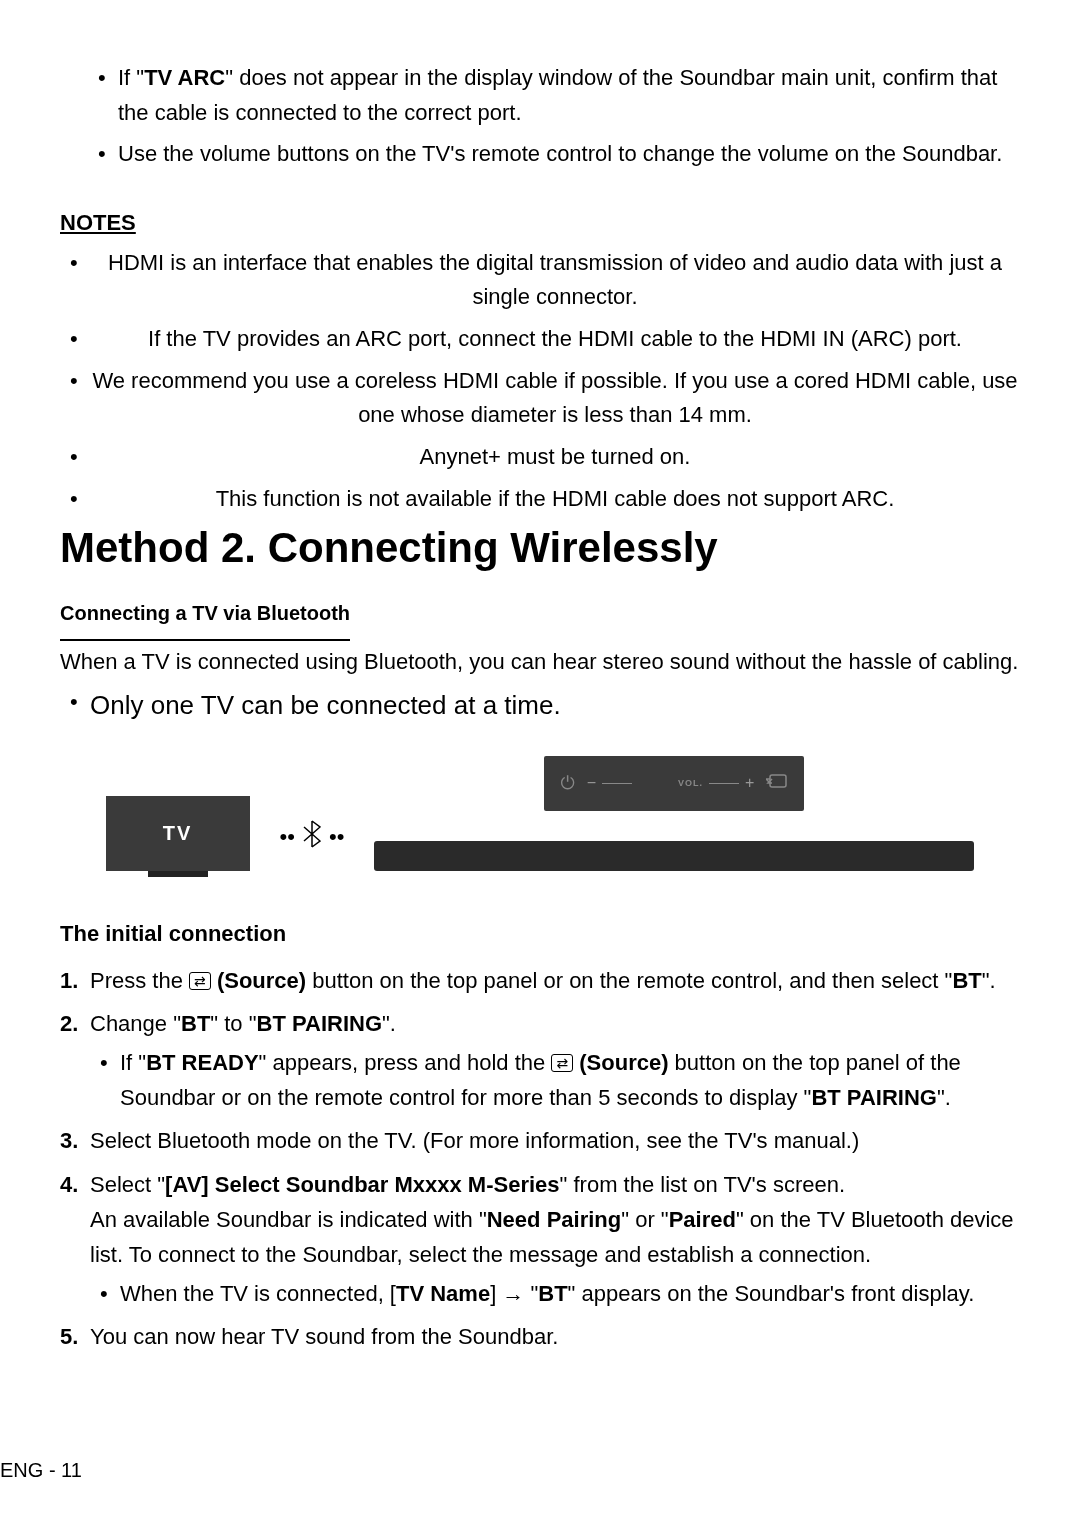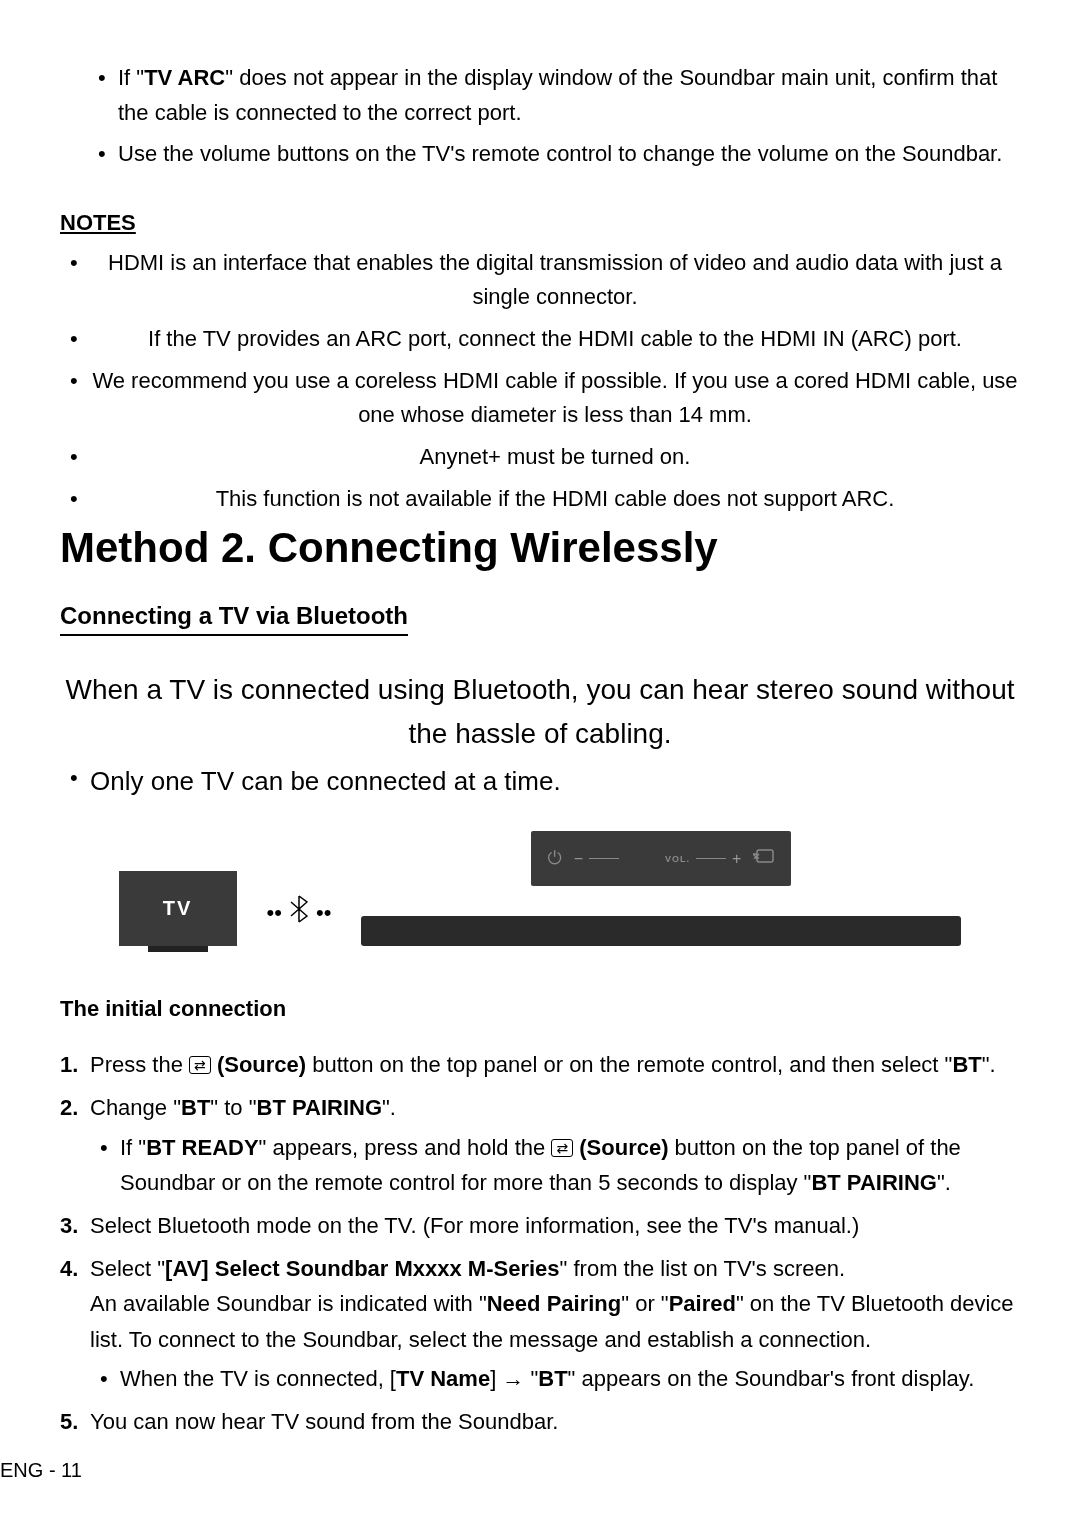--- a/index.html
+++ b/index.html
@@ -55,32 +55,31 @@
       position: absolute;
       left: -20px;
       font-size: 22px;
     }
     .method-heading {
       font-size: 42px;
       font-weight: bold;
       margin-bottom: 30px;
     }
     .sub-heading {
-      font-size: 24px;
+      font-size: 20px;
       font-weight: bold;
       border-bottom: 2px solid #000;
       display: inline-block;
-      padding-bottom: 4px;
-      margin-bottom: 32px;
+      padding-bottom: 14px;
+      margin-bottom: 4px;
     }
     .paragraph {
-      font-size: 28px;
+      font-size: 22px;
       line-height: 1.55;
       margin-bottom: 6px;
-      text-align: center;
     }
     .single-bullet {
       list-style: none;
       padding-left: 30px;
     }
     .single-bullet li {
       position: relative;
       font-size: 26px;
       line-height: 1.55;
     }
@@ -93,21 +92,21 @@
     .diagram-container {
       display: flex;
       align-items: flex-end;
       justify-content: center;
       gap: 30px;
       margin: 30px 0 50px 0;
     }
     .tv-box {
       background: #3a3a3a;
       color: white;
-      width: 118px;
+      width: 144px;
       height: 75px;
       display: flex;
       align-items: center;
       justify-content: center;
       font-size: 20px;
       font-weight: bold;
       letter-spacing: 2px;
       position: relative;
     }
     .tv-stand {
@@ -169,21 +168,21 @@
     }
     .soundbar-body {
       width: 600px;
       height: 30px;
       background: #2a2a2a;
       border-radius: 3px;
     }
     .section-heading {
       font-size: 22px;
       font-weight: bold;
-      margin-bottom: 25px;
+      margin-bottom: 16px;
     }
     .numbered-list {
       list-style: none;
       padding-left: 30px;
     }
     .numbered-list > li {
       position: relative;
       font-size: 22px;
       line-height: 1.6;
       margin-bottom: 8px;

